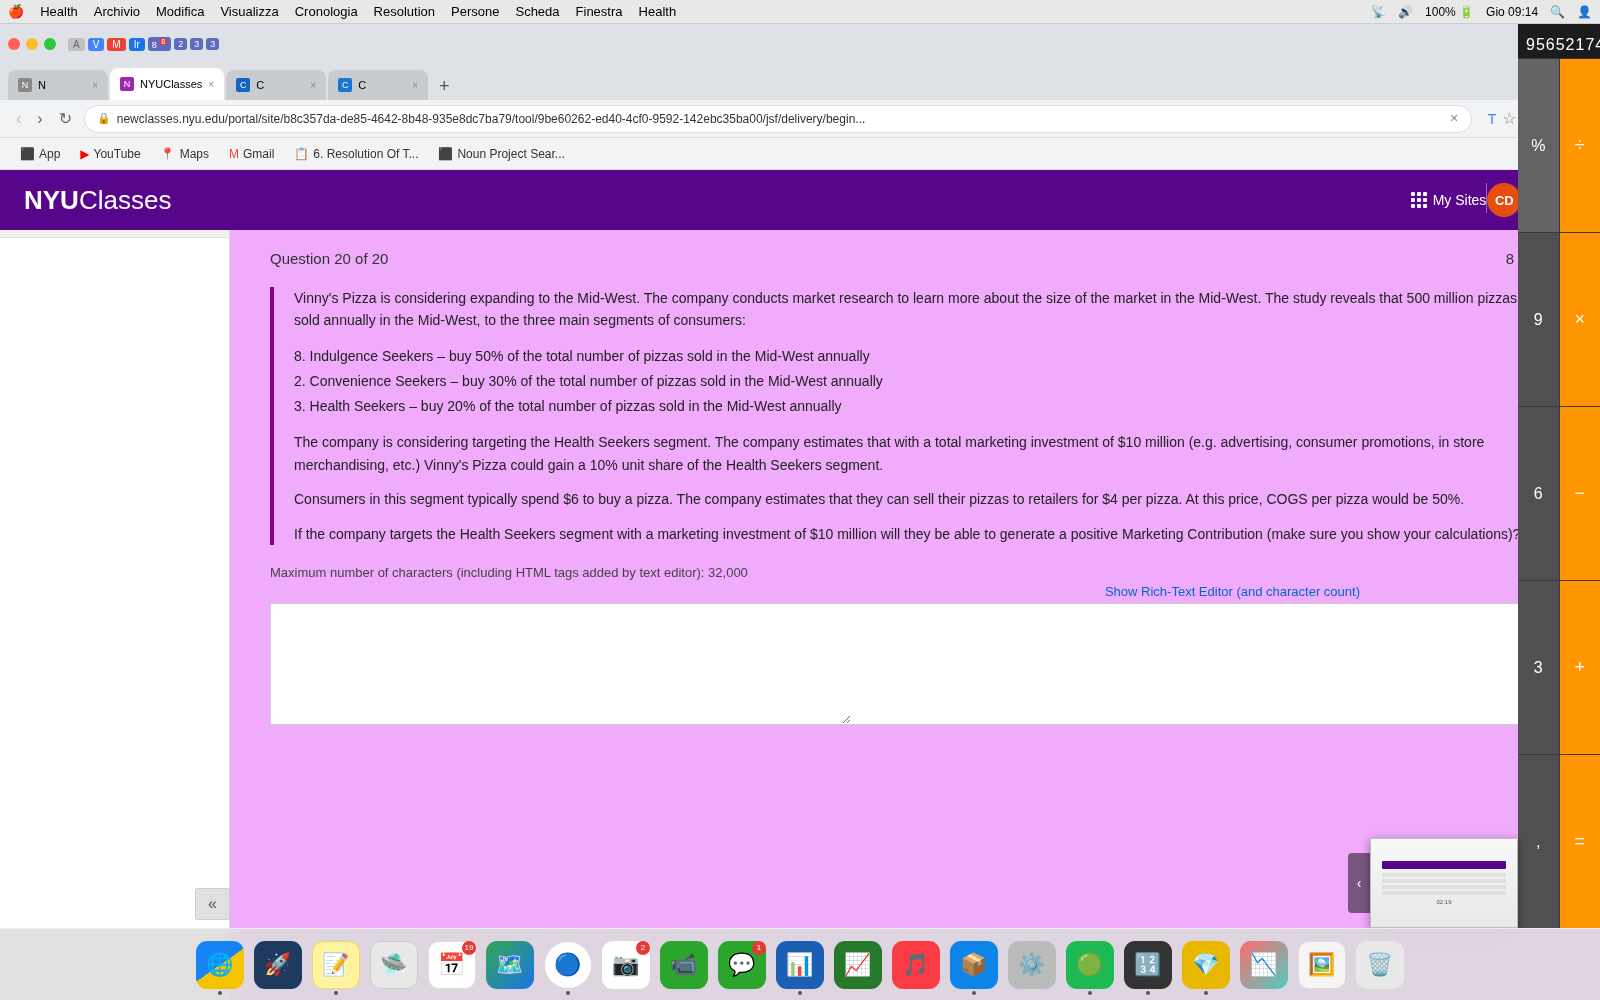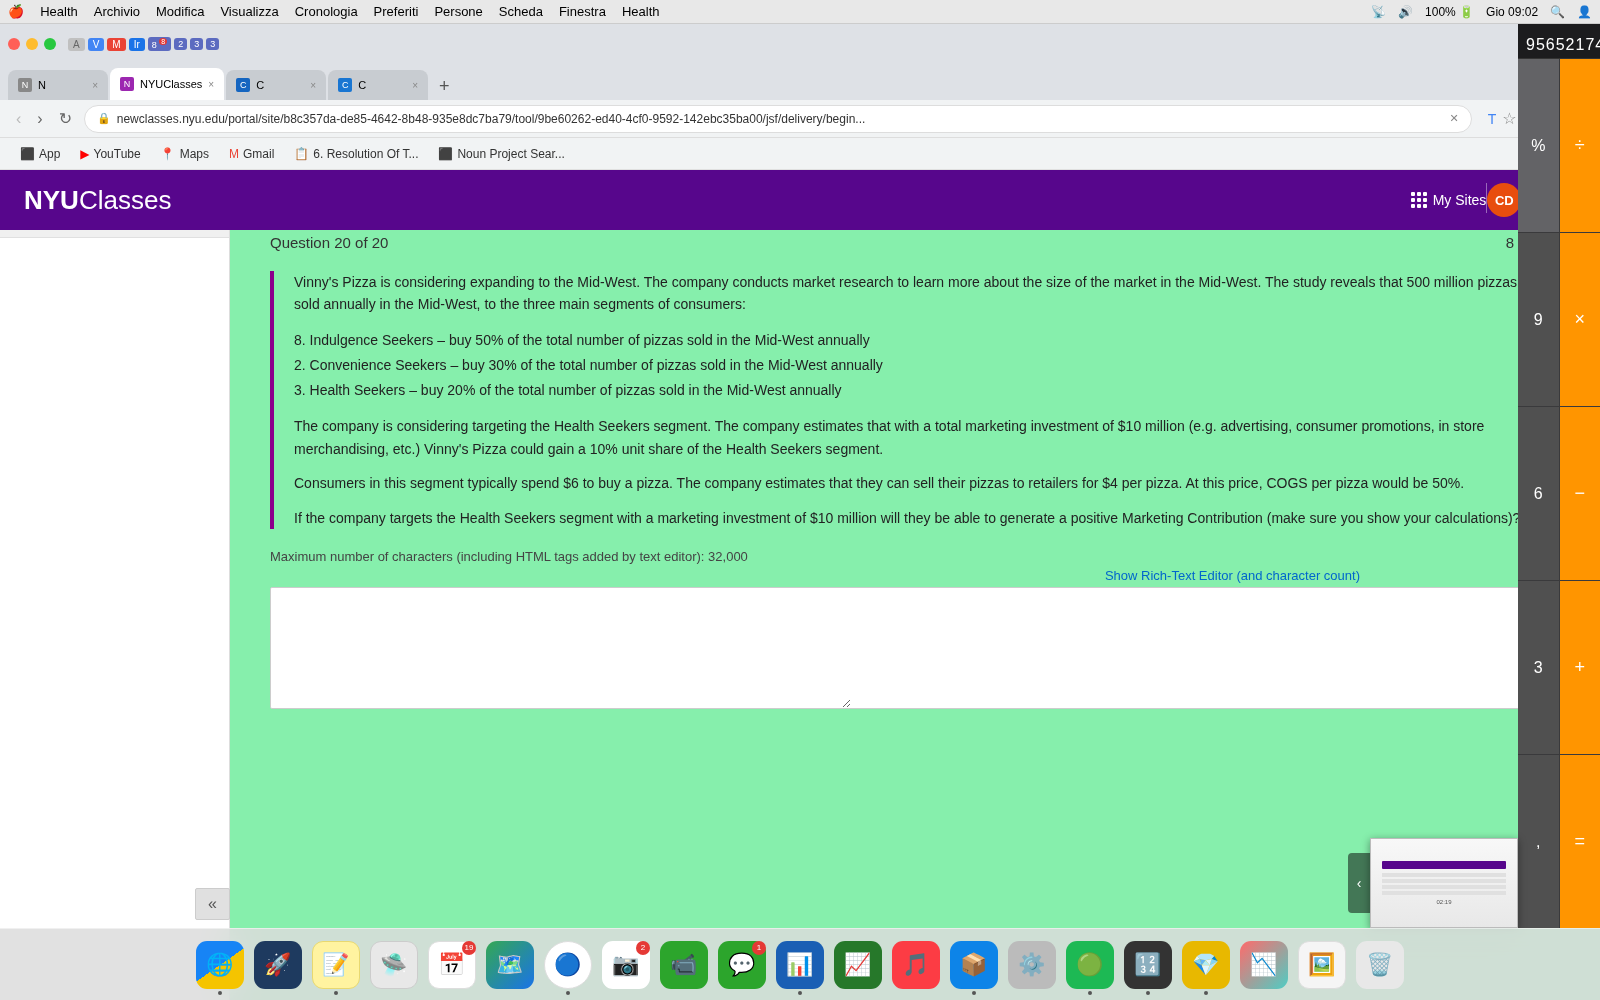--- a/index.html
+++ b/index.html
@@ -150,22 +150,22 @@
       width: 230px;
       background: #fff;
       border-right: 1px solid #ddd;
       flex-shrink: 0;
     }
 
     
     .content-area {
       flex: 1;
       overflow-y: auto;
-      background: #86efac;
-      padding: 4px 40px;
+      background: #f0abfc;
+      padding: 20px 40px;
     }
 
     .question-header {
       display: flex;
       justify-content: space-between;
       margin-bottom: 20px;
       font-size: 15px;
       color: #333;
     }
 
@@ -268,30 +268,30 @@
 </head>
 <body>
 
 <div class="menu-bar">
   <span>🍎</span>
   <span>Health</span>
   <span>Archivio</span>
   <span>Modifica</span>
   <span>Visualizza</span>
   <span>Cronologia</span>
-  <span>Preferiti</span>
+  <span>Resolution</span>
   <span>Persone</span>
   <span>Scheda</span>
   <span>Finestra</span>
   <span>Health</span>
   <div class="menu-bar-right">
     <span>📡</span>
     <span>🔊</span>
     <span>100% 🔋</span>
-    <span>Gio 09:02</span>
+    <span>Gio 09:14</span>
     <span>🔍</span>
     <span>👤</span>
   </div>
 </div>
 
 <div style="position: relative; background: #dee1e6;">
 
   <div class="title-bar">
     <div class="traffic-lights">
       <div class="tl red"></div>

